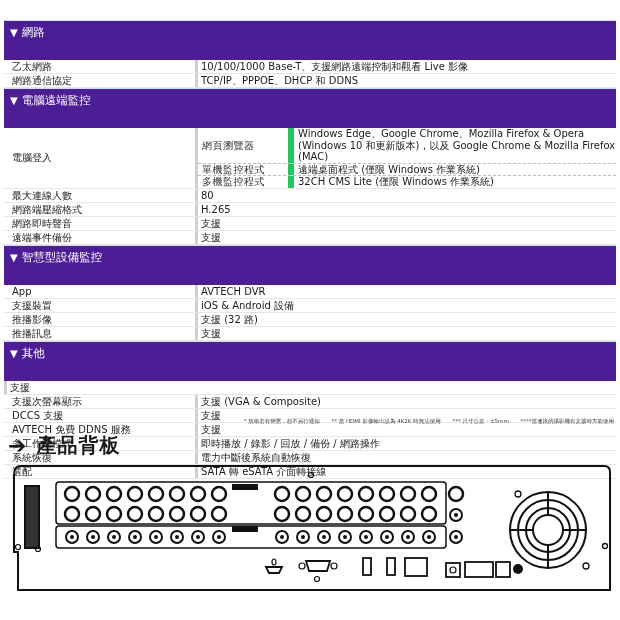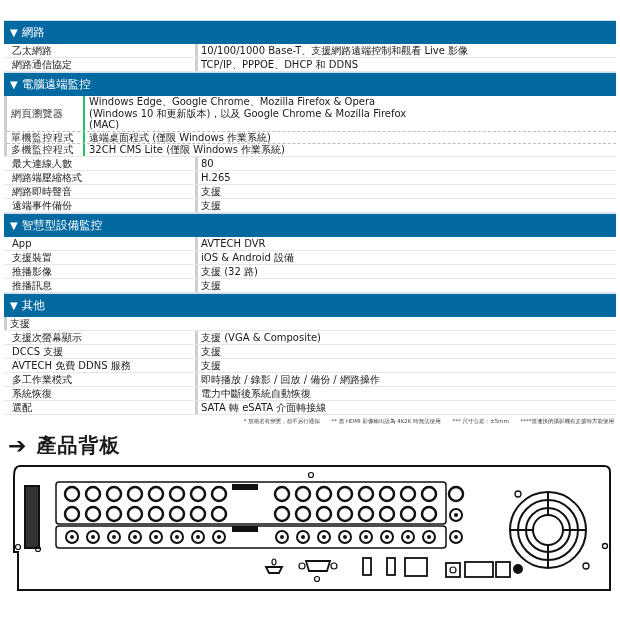--- a/index.html
+++ b/index.html
@@ -1,32 +1,32 @@
 <!DOCTYPE html>
 <html><head>
 <meta charset="utf-8">
 <style>
   * { box-sizing: border-box; margin: 0; padding: 0; }
   html, body { width: 620px; height: 620px; background: #ffffff; overflow: hidden; }
   body { font-family: "DejaVu Sans", "Liberation Sans", sans-serif; color: #1a1a1a; position: relative; }
   .spec { position: absolute; left: 4px; top: 20px; width: 612px; }
   .sec-head {
-    background: #0369a1; color: #ffffff; height: 24px; line-height: 22px;
+    background: #4c1d95; color: #ffffff; height: 40px; line-height: 22px;
     font-size: 11.5px; padding-left: 6px; border-top: 1px solid #cde0ef;
   }
   .sec-head .tri { font-size: 10px; margin-right: 4px; }
   .row { display: flex; height: 14px; border-bottom: 1.5px solid #e6e6e6; font-size: 10px; line-height: 13px; }
   .row .k { width: 191px; padding-left: 8px; color: #222; white-space: nowrap; overflow: hidden; }
   .row .v { flex: 1; padding-left: 3px; border-left: 3px solid #cfcfcf; white-space: nowrap; overflow: hidden; }
   .login { display: flex; border-bottom: 1.5px solid #e6e6e6; font-size: 10px; }
   .login .k { width: 191px; padding-left: 8px; display: flex; align-items: center; }
   .login .sub { flex: 1; border-left: 3px solid #cfcfcf; }
   .subrow { display: flex; border-bottom: 1px dashed #bdbdbd; line-height: 11.5px; }
   .subrow:last-child { border-bottom: none; }
-  .subrow .sk { width: 78px; padding-left: 4px; display: flex; align-items: center; color: #333; border-right: 2px solid #22c55e; letter-spacing: 0.5px; }
+  .subrow .sk { width: 96px; padding-left: 4px; display: flex; align-items: center; color: #333; border-right: 6px solid #22c55e; letter-spacing: 0.5px; }
   .subrow .sv { flex: 1; padding-left: 4px; }
   .notes { position: absolute; top: 418px; right: 6px; font-size: 5.5px; color: #444; white-space: nowrap; }
   .notes span { margin-left: 10px; }
   .title { position: absolute; left: 8px; top: 432px; display: flex; align-items: center; }
   .title .arrow { font-size: 22px; font-weight: bold; margin-right: 10px; }
   .title .t { font-size: 20px; font-weight: bold; letter-spacing: 1px; }
   .panel { position: absolute; left: 8px; top: 462px; width: 604px; height: 150px; }
 </style>
 </head>
 <body>
@@ -38,20 +38,21 @@
       <div class="k">乙太網路</div>
       <div class="v">10/100/1000 Base-T、支援網路遠端控制和觀看 Live 影像</div>
     </div>
   <div class="row">
       <div class="k">網路通信協定</div>
       <div class="v">TCP/IP、PPPOE、DHCP 和 DDNS</div>
     </div>
 
   <div class="sec-head"><span class="tri">▼</span><span>電腦遠端監控</span></div>
   <div class="login">
+    <div class="k">電腦登入</div>
     <div class="sub">
       <div class="subrow">
         <div class="sk">網頁瀏覽器</div>
         <div class="sv">
           <div>Windows Edge、Google Chrome、Mozilla Firefox &amp; Opera</div>
           <div>(Windows 10 和更新版本)，以及 Google Chrome &amp; Mozilla Firefox</div>
           <div>(MAC)</div>
         </div>
       </div>
       <div class="subrow">

